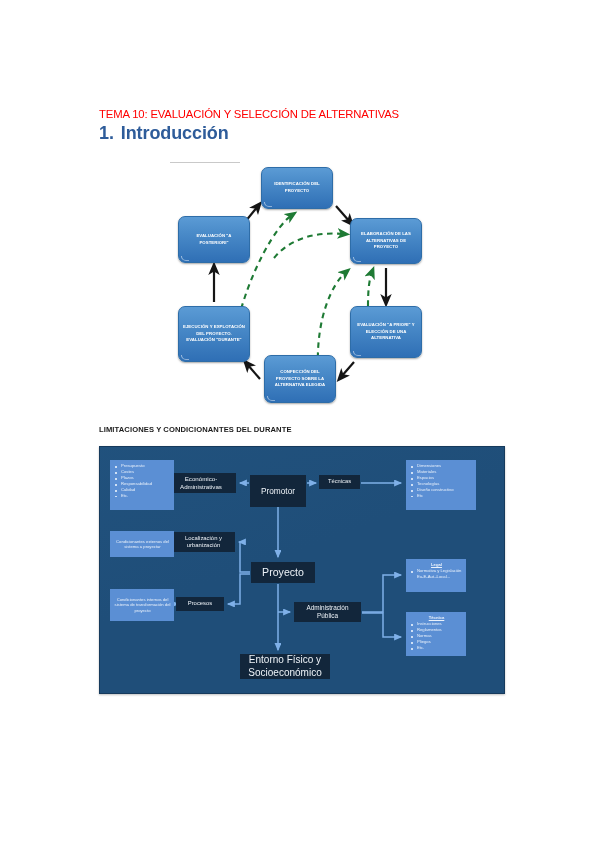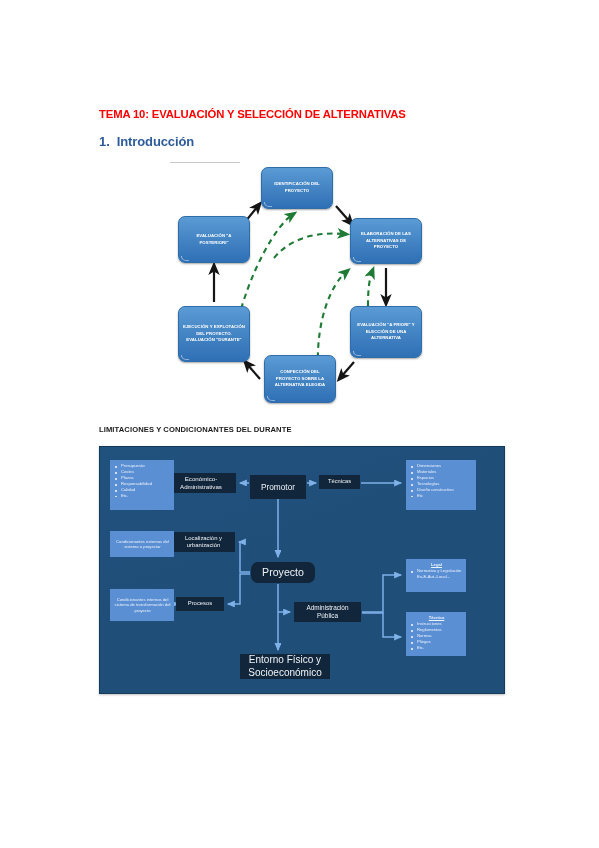--- a/index.html
+++ b/index.html
@@ -6,26 +6,26 @@
   body{
     width:599px;height:848px;background:#ffffff;
     font-family:"Liberation Sans", sans-serif;
     overflow:hidden;position:relative;
   }
   .page{position:absolute;inset:0;background:#fff;}
 
   
   .doc-title{
     position:absolute;left:99px;top:108px;
-    font-size:11.3px;font-weight:bold;color:#FF0000;
+    font-size:11.3px;font-weight:normal;color:#FF0000;
     letter-spacing:-0.15px;white-space:nowrap;
   }
   .section-title{
-    position:absolute;left:99px;top:134px;
-    font-size:13px;font-weight:bold;color:#2E5C9A;
+    position:absolute;left:99px;top:123px;
+    font-size:18px;font-weight:bold;color:#2E5C9A;
     letter-spacing:-0.1px;white-space:nowrap;
   }
   .section-title .num{margin-right:7px;}
   .hr-line{
     position:absolute;left:170px;top:162px;width:70px;height:1px;
     background:#c9c9c9;
   }
 
   
   .cycle{
@@ -102,22 +102,22 @@
     content:"";position:absolute;left:1px;top:3.1px;
     width:1.6px;height:1.6px;background:#cfe0f5;
   }
   .ltbox .hd{
     text-align:center;text-decoration:underline;font-weight:bold;
     margin-bottom:1px;
   }
   .ltbox li.wrap{white-space:normal;line-height:1.35;}
 
   
-  .b-promotor{left:150px;top:28px;width:56px;height:24px;font-size:8.3px;}
-  .b-proyecto{left:151px;top:115px;width:64px;height:21px;font-size:10.6px;border-radius:7px;}
+  .b-promotor{left:150px;top:28px;width:56px;height:32px;font-size:8.3px;}
+  .b-proyecto{left:151px;top:115px;width:64px;height:21px;font-size:10.6px;}
   .b-econadm{left:66px;top:26px;width:70px;height:20px;font-size:6.2px;}
   .b-tecnicas{left:219px;top:28px;width:41px;height:14px;font-size:5.8px;}
   .b-localizacion{left:72px;top:85px;width:63px;height:20px;font-size:5.9px;}
   .b-procesos{left:76px;top:150px;width:48px;height:14px;font-size:5.9px;}
   .b-adminpub{left:194px;top:155px;width:67px;height:20px;font-size:6.4px;}
   .b-entorno{left:140px;top:207px;width:90px;height:25px;font-size:10px;}
 
   .l-presupuesto{left:10px;top:13px;width:64px;height:50px;font-size:4.2px;}
   .l-dimensiones{left:306px;top:13px;width:70px;height:50px;font-size:4.2px;}
   .l-externos{left:10px;top:84px;width:64px;height:26px;font-size:4.2px;}

